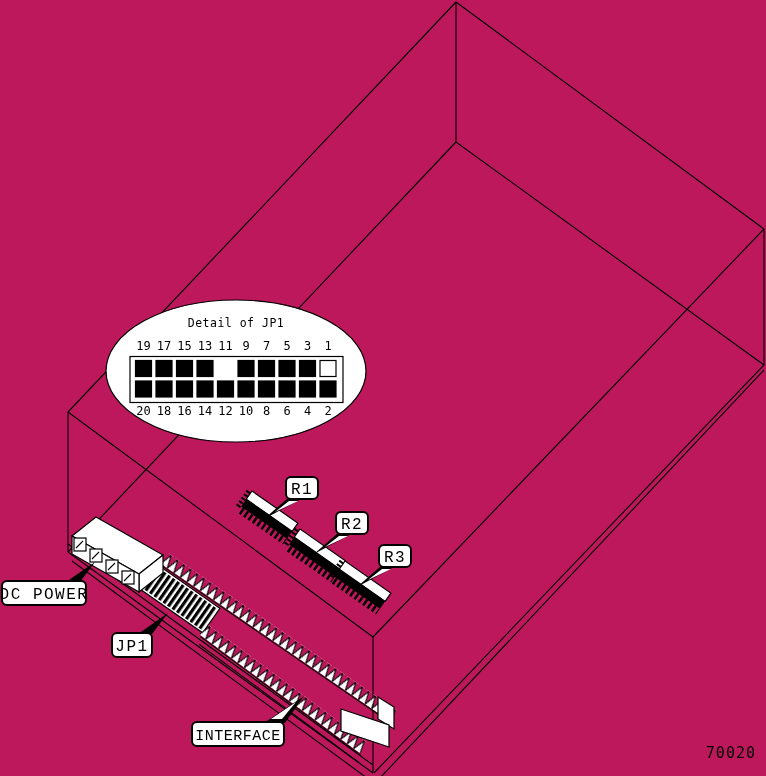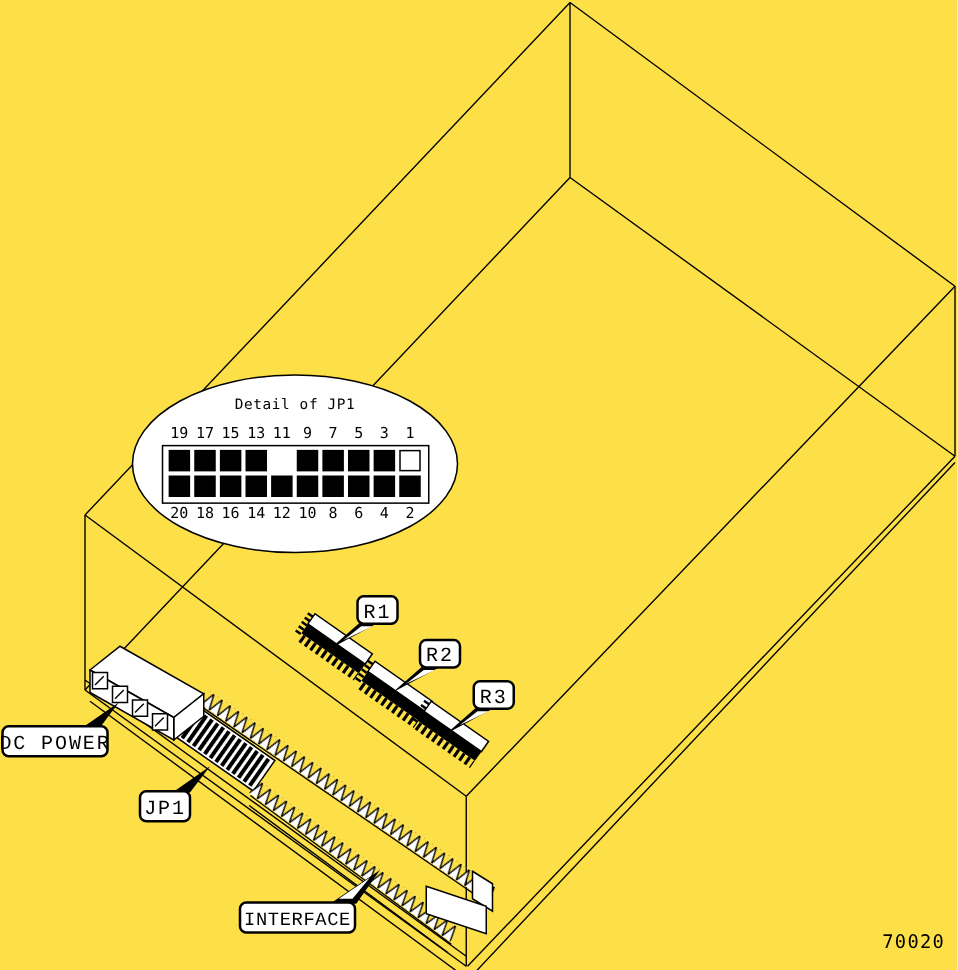--- a/index.html
+++ b/index.html
@@ -1,16 +1,16 @@
 <!DOCTYPE html>
 <html><head>
 <meta charset="utf-8">
 <style>
   html,body{margin:0;padding:0;background:#ffffff;}
-  .stage{position:relative;width:766px;height:776px;background:#fde047;overflow:hidden;
+  .stage{position:relative;width:766px;height:776px;background:#be185d;overflow:hidden;
          font-family:"DejaVu Sans Mono", monospace;}
   svg{display:block}
   text{fill:#000;}
   .pinnum{font:12px "DejaVu Sans Mono", monospace;}
   .detail-title{font:11.5px "DejaVu Sans Mono", monospace; letter-spacing:.5px;}
   .callout-text{font:16px "Liberation Mono", monospace; letter-spacing:1.5px;}
   .callout-text.small{font:15px "Liberation Mono", monospace; letter-spacing:.5px;}
   .fignum{font:15px "DejaVu Sans Mono", monospace; letter-spacing:1px;}
   .wire{stroke:#000;stroke-width:1.1;fill:none;}
   .thin{stroke:#000;stroke-width:1.1;}

